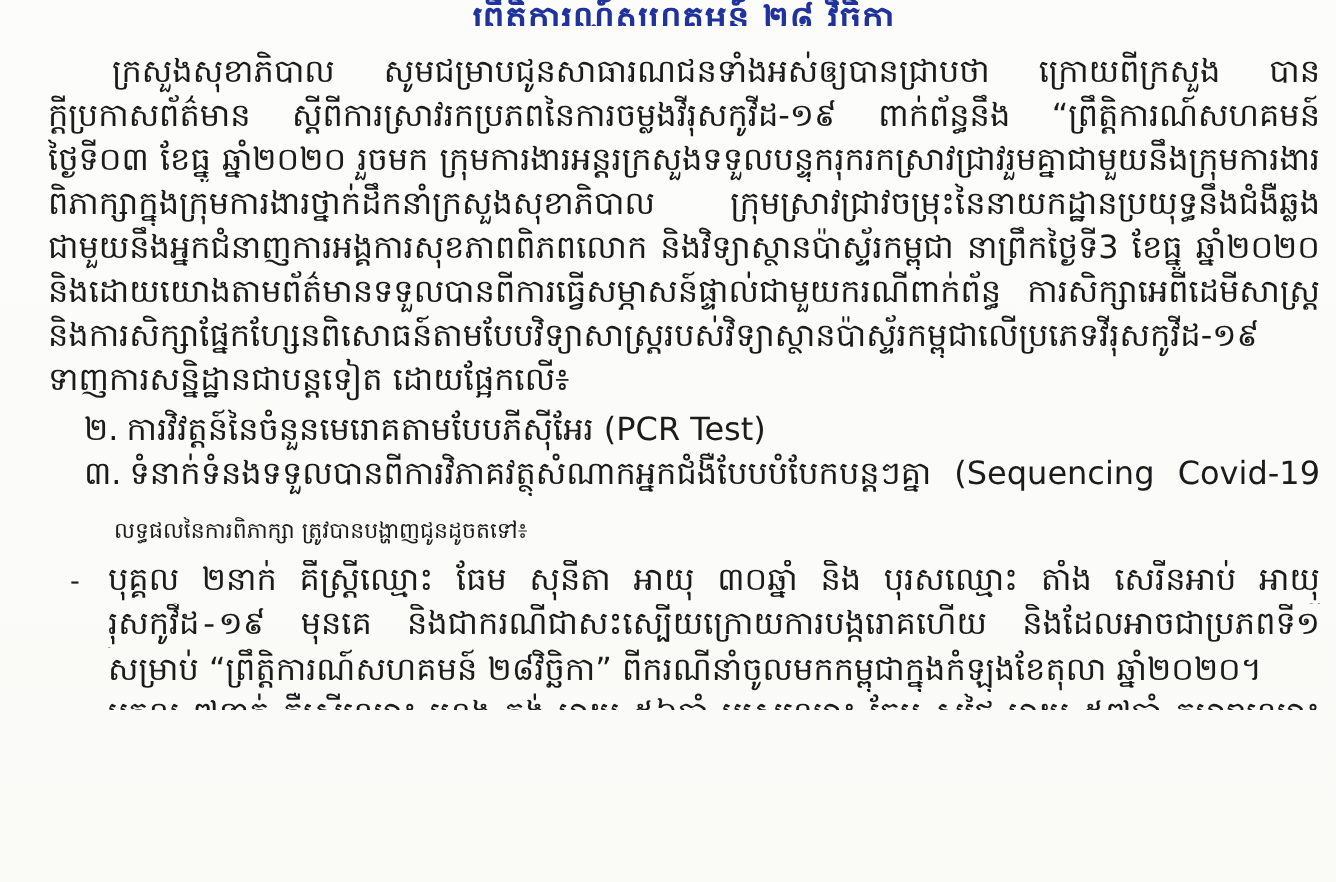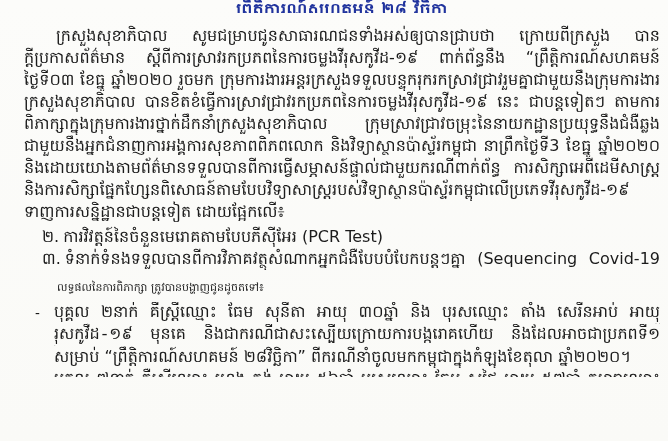--- a/index.html
+++ b/index.html
@@ -65,21 +65,20 @@
 <div class="page">
 
   <div class="title-clip">
     <span class="doc-title">ព្រឹត្តិការណ៍សហគមន៍ ២៨ វិច្ឆិកា</span>
   </div>
 
   <div class="para">
     <div class="line j indent">ក្រសួងសុខាភិបាល សូមជម្រាបជូនសាធារណជនទាំងអស់ឲ្យបានជ្រាបថា ក្រោយពីក្រសួង បានចេញសេច</div>
     <div class="line j">ក្តីប្រកាសព័ត៌មាន ស្តីពីការស្រាវរកប្រភពនៃការចម្លងវីរុសកូវីដ-១៩ ពាក់ព័ន្ធនឹង “ព្រឹត្តិការណ៍សហគមន៍ ២៨វិច្ឆិកា” នា</div>
     <div class="line j">ថ្ងៃទី០៣ ខែធ្នូ ឆ្នាំ២០២០ រួចមក ក្រុមការងារអន្តរក្រសួងទទួលបន្ទុករុករកស្រាវជ្រាវរួមគ្នាជាមួយនឹងក្រុមការងារ របស់</div>
-    <div class="line j">ក្រសួងសុខាភិបាល បានខិតខំធ្វើការស្រាវជ្រាវរកប្រភពនៃការចម្លងវីរុសកូវីដ-១៩ នេះ ជាបន្តទៀតៗ តាមការ</div>
     <div class="line j">ពិភាក្សាក្នុងក្រុមការងារថ្នាក់ដឹកនាំក្រសួងសុខាភិបាល ក្រុមស្រាវជ្រាវចម្រុះនៃនាយកដ្ឋានប្រយុទ្ធនឹងជំងឺឆ្លង</div>
     <div class="line j">ជាមួយនឹងអ្នកជំនាញការអង្គការសុខភាពពិភពលោក និងវិទ្យាស្ថានប៉ាស្ទ័រកម្ពុជា នាព្រឹកថ្ងៃទី3 ខែធ្នូ ឆ្នាំ២០២០</div>
     <div class="line j">និងដោយយោងតាមព័ត៌មានទទួលបានពីការធ្វើសម្ភាសន៍ផ្ទាល់ជាមួយករណីពាក់ព័ន្ធ ការសិក្សាអេពីដេមីសាស្ត្រ</div>
     <div class="line j">និងការសិក្សាផ្នែកហ្សែនពិសោធន៍តាមបែបវិទ្យាសាស្ត្ររបស់វិទ្យាស្ថានប៉ាស្ទ័រកម្ពុជាលើប្រភេទវីរុសកូវីដ-១៩ ដែល</div>
     <div class="line">ទាញការសន្និដ្ឋានជាបន្តទៀត ដោយផ្អែកលើ៖</div>
   </div>
 
   <div class="numbered">
     <div class="line"><span class="num">២.</span><span>ការវិវត្តន៍នៃចំនួនមេរោគតាមបែបភីស៊ីអែរ (PCR Test)</span></div>
     <div class="line"><span class="num">៣.</span><span>ទំនាក់ទំនងទទួលបានពីការវិភាគវត្ថុសំណាកអ្នកជំងឺបែបបំបែកបន្តៗគ្នា (Sequencing Covid-19 virus sample)</span></div>

